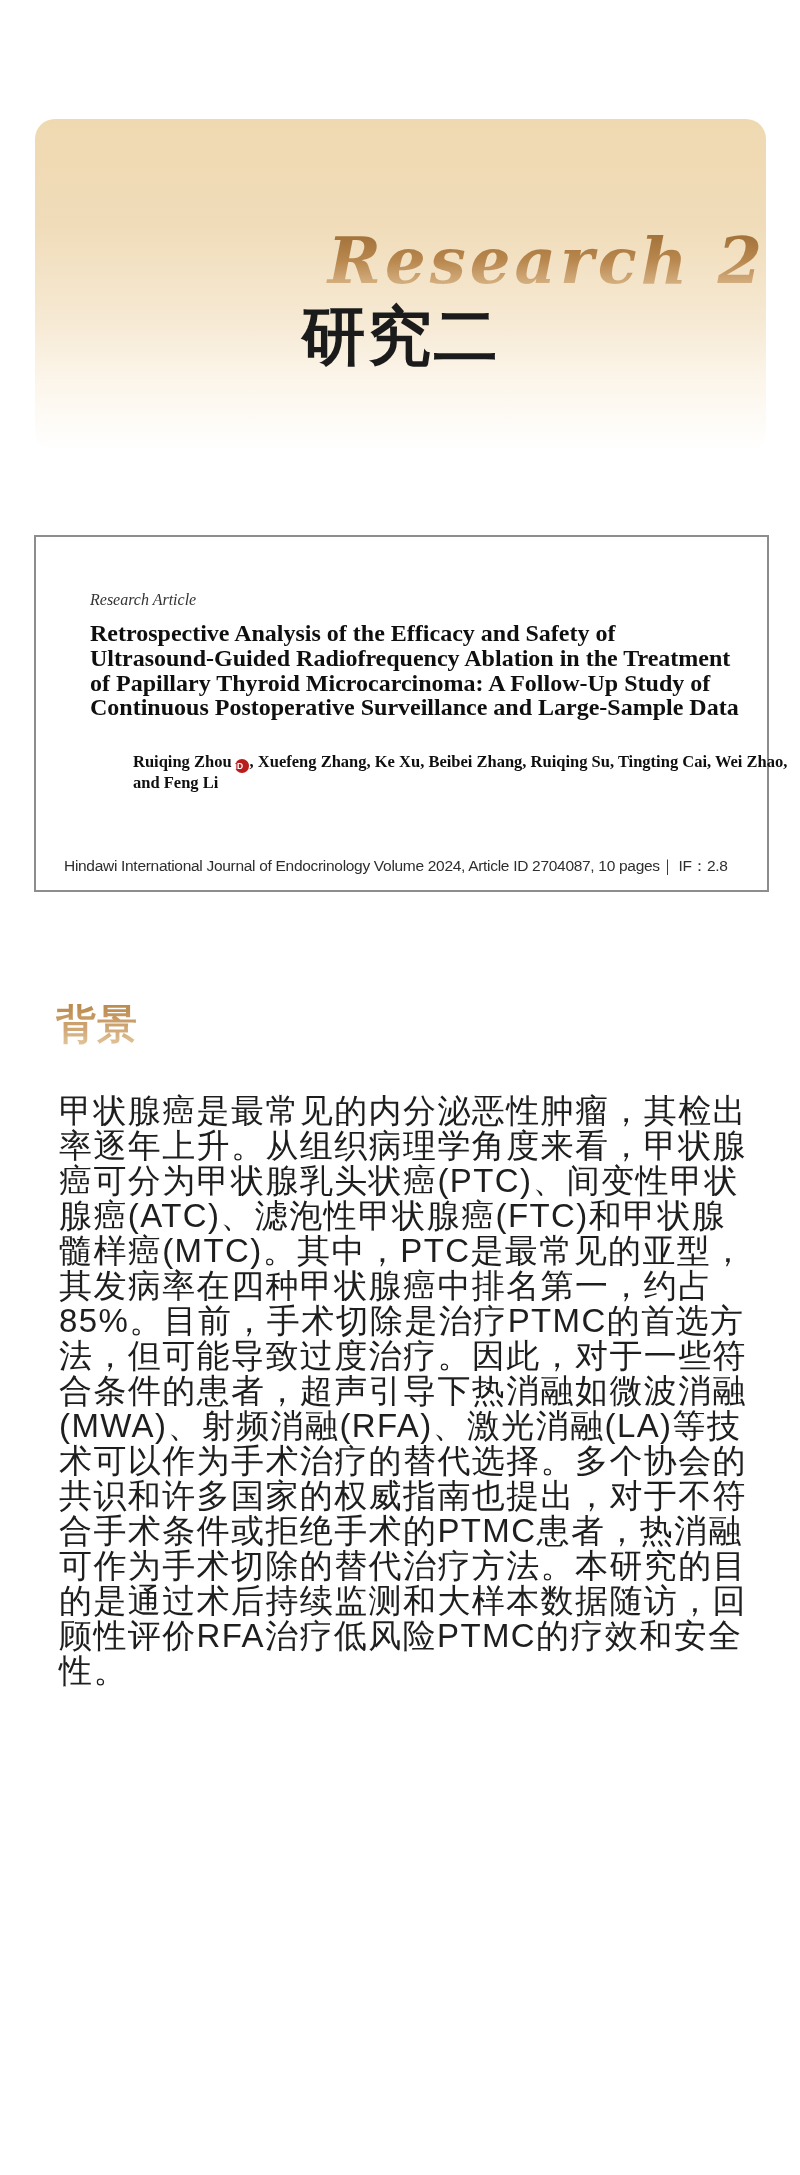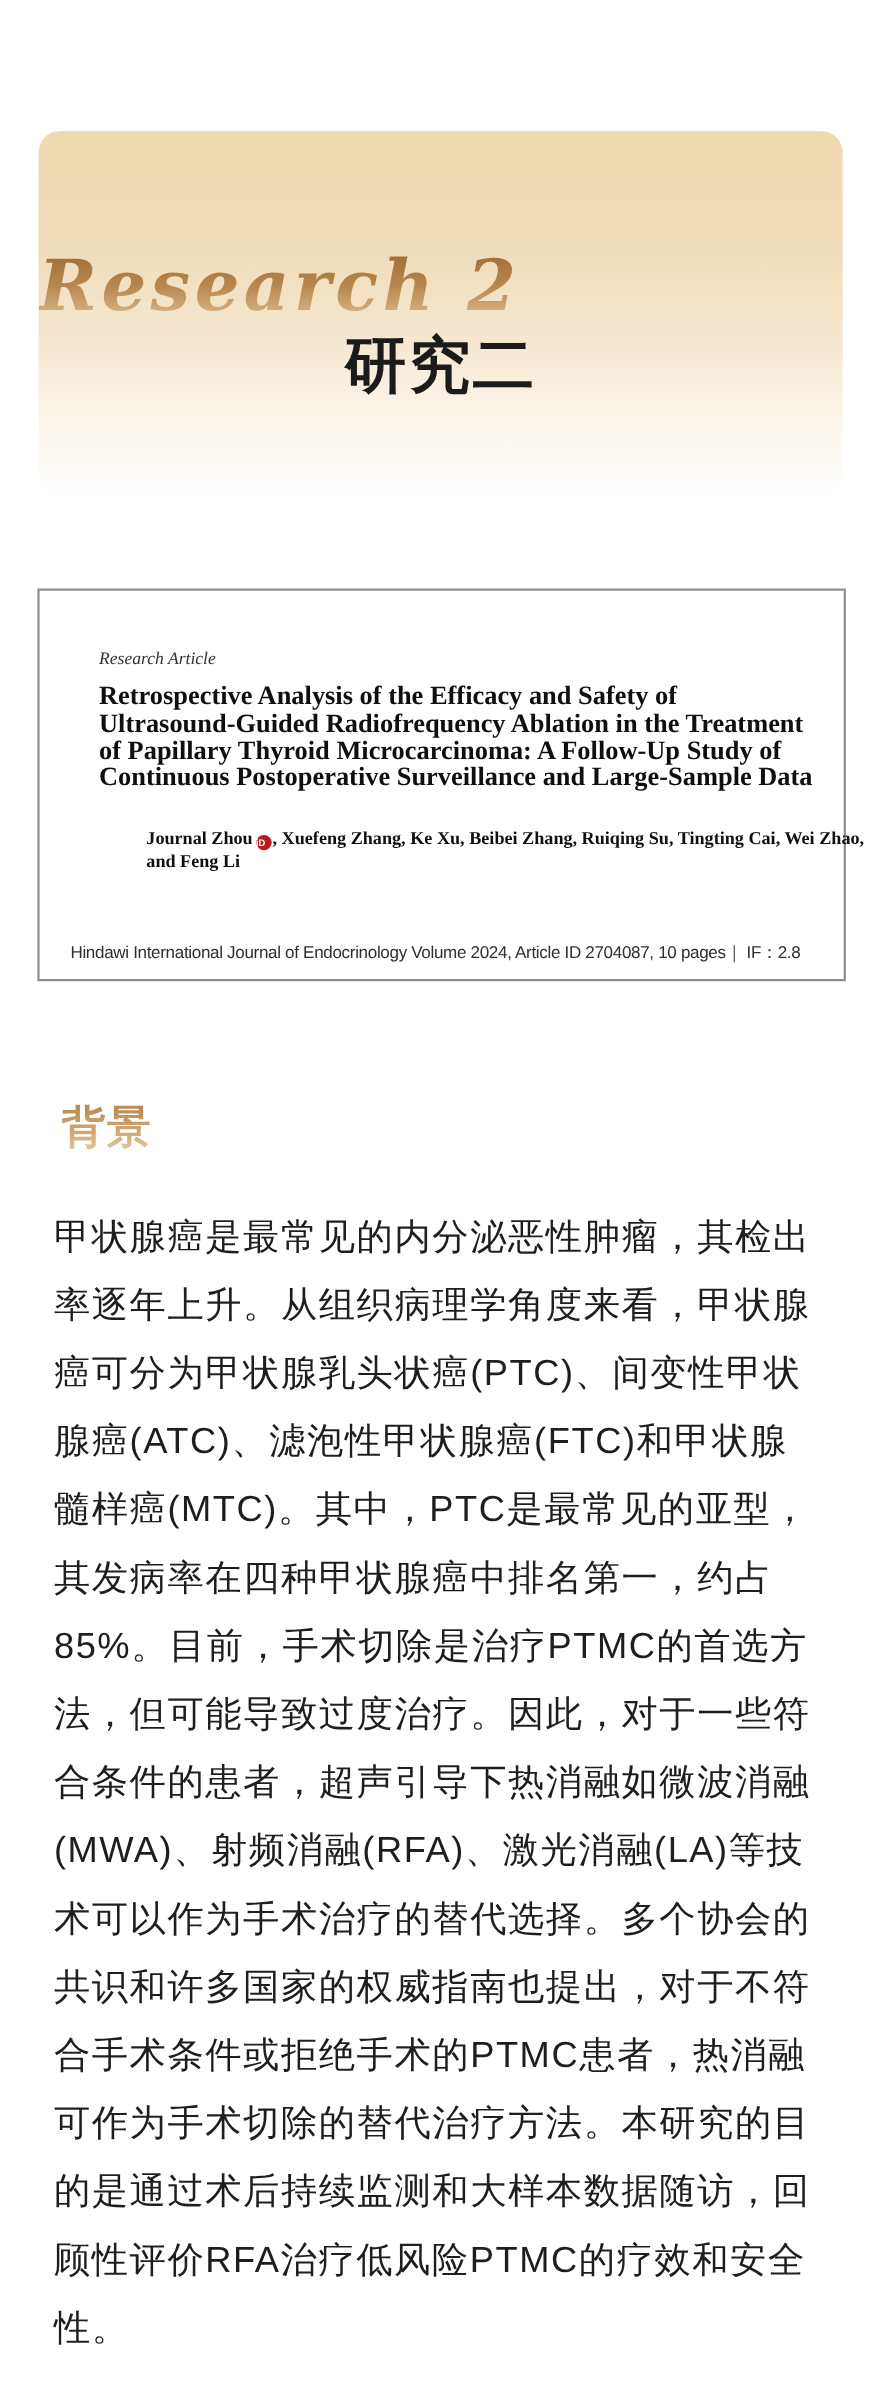--- a/index.html
+++ b/index.html
@@ -7,34 +7,34 @@
   .canvas{position:relative;width:800px;height:2175px;background:#ffffff;overflow:hidden;}
 
   
   .hero-card{
     position:absolute;left:35px;top:119px;width:731px;height:332px;
     border-radius:20px;
     background:linear-gradient(180deg,#efd9b1 0%,#f0dcb9 32%,#f6e9d3 60%,#fcf6ec 80%,#ffffff 100%);
   }
   .hero-script{
     position:absolute;left:0;right:0;top:110px;
-    text-align:left;
+    text-align:right;
     font-family:"DejaVu Serif","Liberation Serif",serif;
     font-style:italic;font-weight:bold;
     font-size:64px;line-height:1;letter-spacing:4px;
     color:#b3864e;
     background:linear-gradient(180deg,#a07038 5%,#b9884f 50%,#dcb98d 95%);
     -webkit-background-clip:text;background-clip:text;
     -webkit-text-fill-color:transparent;
   }
   .hero-cn{
     position:absolute;left:0;right:0;top:186px;
     text-align:center;
     font-family:"Liberation Serif","DejaVu Serif",serif;
-    font-weight:bold;font-size:56px;line-height:1;letter-spacing:2px;
+    font-weight:bold;font-size:64px;line-height:1;letter-spacing:2px;
     color:#1b1b1b;
   }
 
   
   .paper-box{
     position:absolute;left:34px;top:535px;width:735px;height:357px;
     box-sizing:border-box;border:2px solid #8d8d8d;background:#ffffff;
   }
   .ra-label{
     position:absolute;left:54px;top:50px;
@@ -69,43 +69,43 @@
   .section-heading{
     position:absolute;left:56px;top:1002px;
     font-family:"Liberation Serif","DejaVu Serif",serif;
     font-weight:bold;font-size:40px;line-height:1.15;letter-spacing:1px;
     color:#c2945a;
     background:linear-gradient(180deg,#bc8c50 10%,#d0a876 60%,#e5cba2 100%);
     -webkit-background-clip:text;background-clip:text;text-decoration:underline;
     -webkit-text-fill-color:transparent;
   }
   .body-par{
-    position:absolute;left:49px;top:1093px;width:694px;
+    position:absolute;left:59px;top:1093px;width:694px;
     font-family:"Liberation Sans",sans-serif;
-    font-size:33px;line-height:62px;letter-spacing:1.4px;
+    font-size:33px;line-height:35px;letter-spacing:1.4px;
     color:#1e1e1e;
     white-space:pre-line;
     text-align:left;
   }
 </style>
 </head>
 <body>
 
 <div class="canvas">
 
   <div class="hero-card">
     <div class="hero-script">Research 2</div>
     <div class="hero-cn">研究二</div>
   </div>
 
   <div class="paper-box">
     <div class="ra-label">Research Article</div>
     <div class="paper-title">Retrospective Analysis of the Efficacy and Safety of Ultrasound-Guided Radiofrequency Ablation in the Treatment of Papillary Thyroid Microcarcinoma: A Follow-Up Study of Continuous Postoperative Surveillance and Large-Sample Data</div>
     <div class="authors">
-      <span>Journal Zhou</span><span class="orcid">iD</span><span>, Xuefeng Zhang, Ke Xu, Beibei Zhang, Ruiqing Su, Tingting Cai, Wei Zhao, and Feng Li</span>
+      <span>Ruiqing Zhou</span><span class="orcid">iD</span><span>, Xuefeng Zhang, Ke Xu, Beibei Zhang, Ruiqing Su, Tingting Cai, Wei Zhao, and Feng Li</span>
     </div>
     <div class="journal-line">Hindawi International Journal of Endocrinology Volume 2024, Article ID 2704087, 10 pages｜ IF：2.8</div>
   </div>
 
   <div class="section-heading">背景</div>
   <div class="body-par">甲状腺癌是最常见的内分泌恶性肿瘤，其检出
 率逐年上升。从组织病理学角度来看，甲状腺
 癌可分为甲状腺乳头状癌(PTC)、间变性甲状
 腺癌(ATC)、滤泡性甲状腺癌(FTC)和甲状腺
 髓样癌(MTC)。其中，PTC是最常见的亚型，

